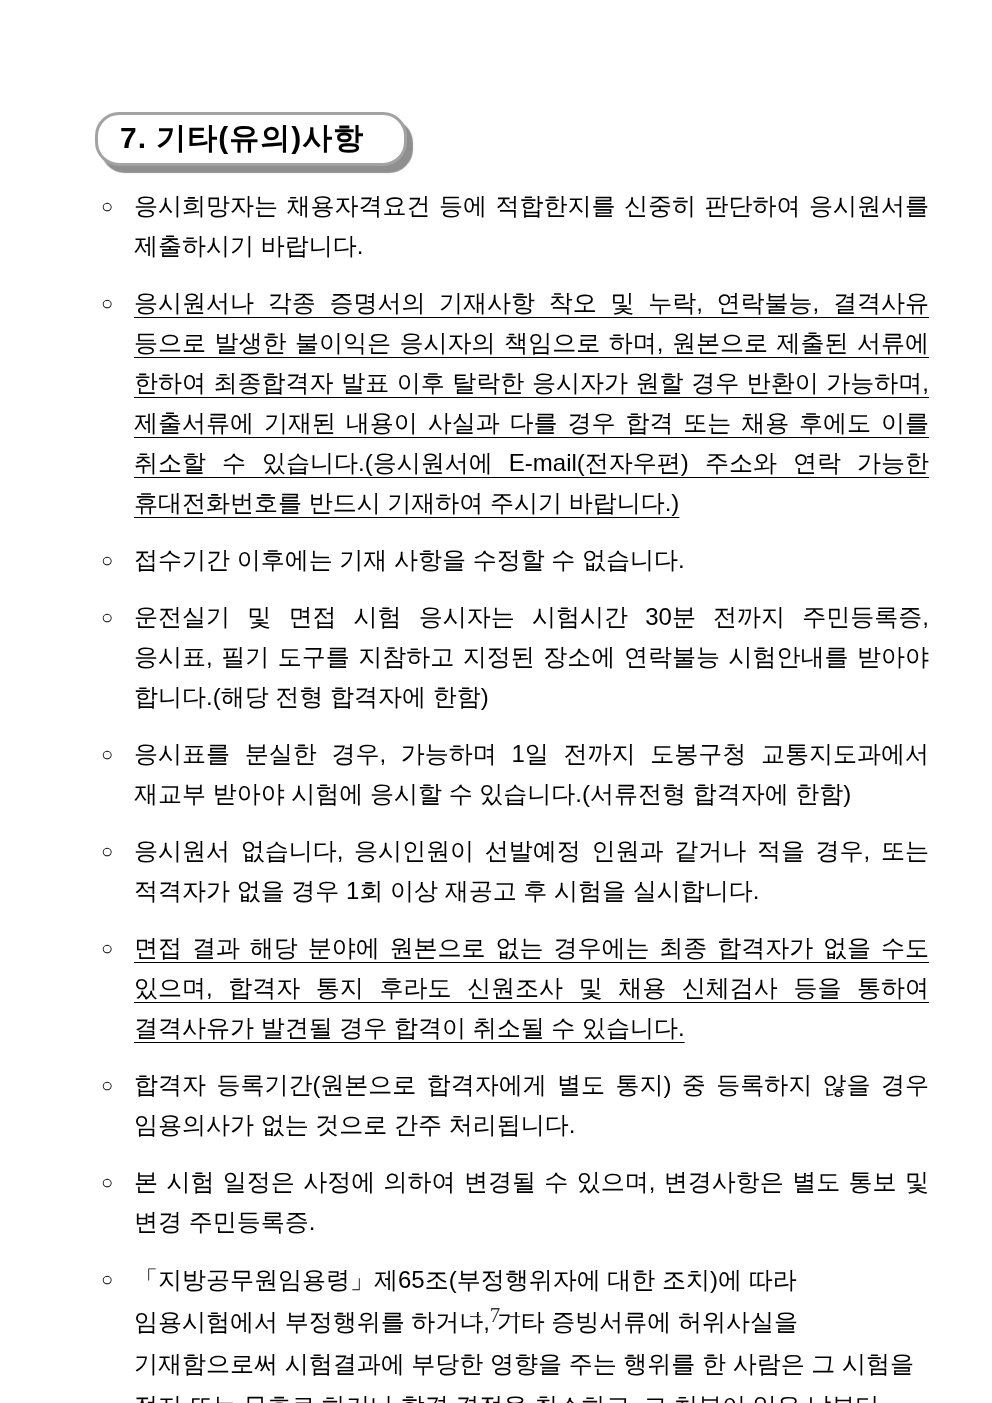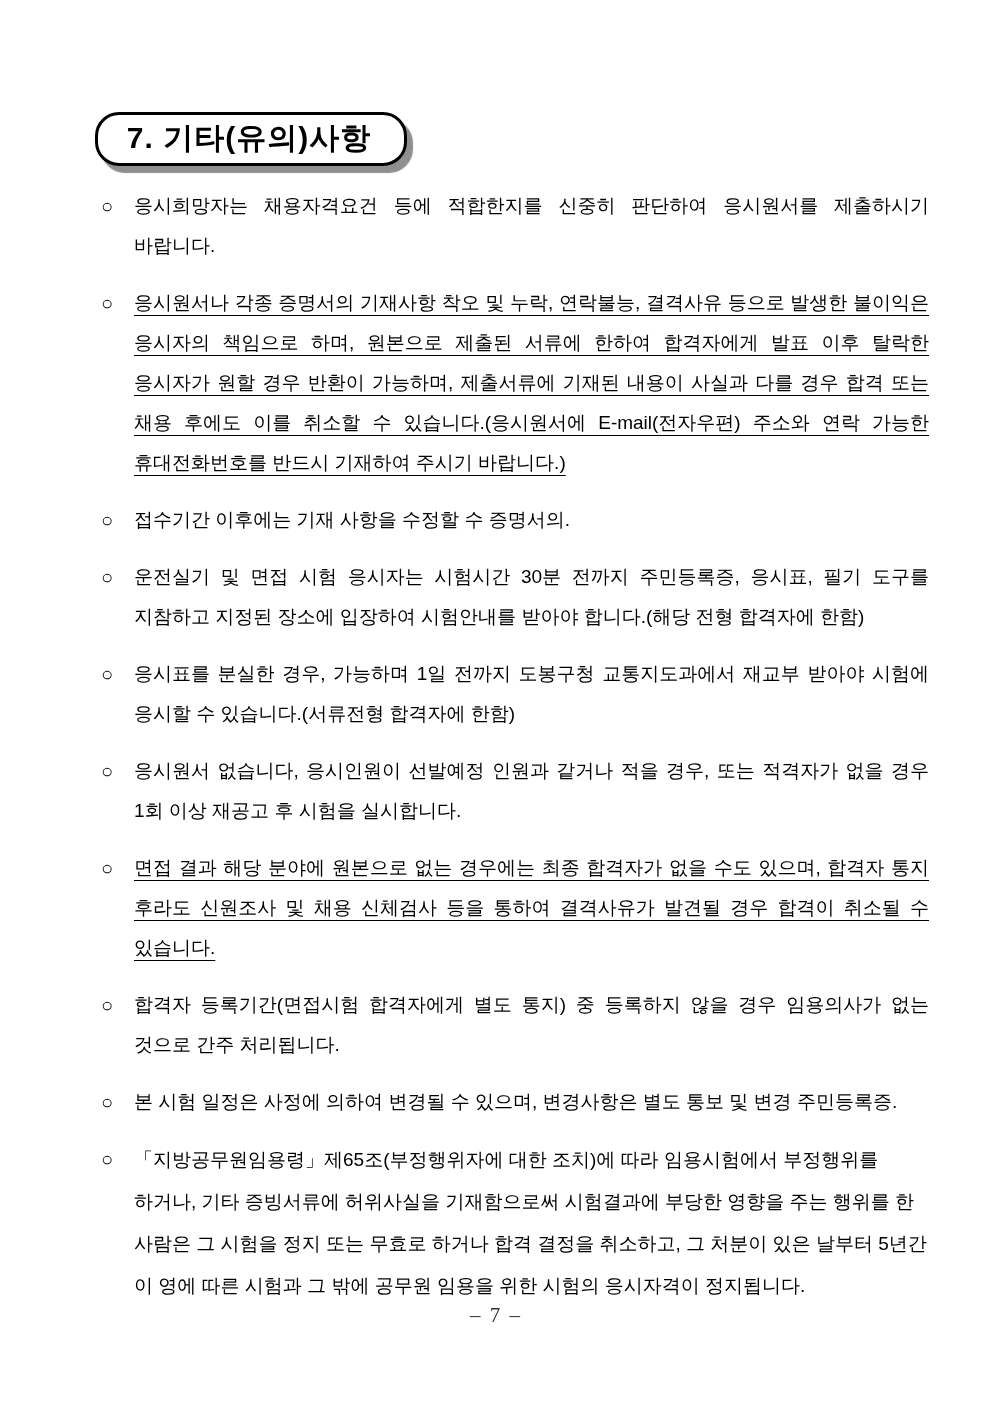--- a/index.html
+++ b/index.html
@@ -20,25 +20,24 @@
   
   .title-box {
     position: absolute;
     left: 95px;
     top: 112px;
     min-width: 258px;
     height: 42px;
     display: inline-flex;
     align-items: center;
     padding: 2px 26px 4px 22px;
-    border: 3px solid #000000;
+    border: 3px solid #a3a3a3;
     border-radius: 24px;
     background: #ffffff;
     box-shadow: 6px 7px 1px 0 #8f8f8f;
-    justify-content: center;
   }
   .title-box .title-text {
     font-size: 30px;
     font-weight: bold;
     letter-spacing: 1px;
     white-space: nowrap;
   }
 
   
   .content {
@@ -53,21 +52,21 @@
     margin-bottom: 17px;
   }
   .bullet .marker {
     flex: 0 0 33px;
     font-size: 20px;
     line-height: 40px;
   }
   .bullet .text {
     flex: 1;
     margin: 0;
-    font-size: 19px;
+    font-size: 24px;
     line-height: 40px;
     text-align: justify;
     word-break: keep-all;
   }
   .bullet.underlined .text {
     text-decoration: underline;
     text-underline-offset: 6px;
     text-decoration-thickness: 1px;
   }
   .bullet.soft .text {
@@ -99,51 +98,51 @@
 
   <div class="content">
 
     <div class="bullet">
       <span class="marker">○</span>
       <p class="text">응시희망자는 채용자격요건 등에 적합한지를 신중히 판단하여 응시원서를 제출하시기 바랍니다.</p>
     </div>
 
     <div class="bullet underlined">
       <span class="marker">○</span>
-      <p class="text">응시원서나 각종 증명서의 기재사항 착오 및 누락, 연락불능, 결격사유 등으로 발생한 불이익은 응시자의 책임으로 하며, 원본으로 제출된 서류에 한하여 합격자에게 발표 이후 탈락한 응시자가 원할 경우 반환이 가능하며, 제출서류에 기재된 내용이 사실과 다를 경우 합격 또는 채용 후에도 이를 취소할 수 있습니다.(응시원서에 E-mail(전자우편) 주소와 연락 가능한 휴대전화번호를 반드시 기재하여 주시기 바랍니다.)</p>
+      <p class="text">응시원서나 각종 증명서의 기재사항 착오 및 누락, 연락불능, 결격사유 등으로 발생한 불이익은 응시자의 책임으로 하며, 원본으로 제출된 서류에 한하여 최종합격자 발표 이후 탈락한 응시자가 원할 경우 반환이 가능하며, 제출서류에 기재된 내용이 사실과 다를 경우 합격 또는 채용 후에도 이를 취소할 수 있습니다.(응시원서에 E-mail(전자우편) 주소와 연락 가능한 휴대전화번호를 반드시 기재하여 주시기 바랍니다.)</p>
     </div>
 
     <div class="bullet">
       <span class="marker">○</span>
-      <p class="text">접수기간 이후에는 기재 사항을 수정할 수 증명서의.</p>
+      <p class="text">접수기간 이후에는 기재 사항을 수정할 수 없습니다.</p>
     </div>
 
     <div class="bullet">
       <span class="marker">○</span>
-      <p class="text">운전실기 및 면접 시험 응시자는 시험시간 30분 전까지 주민등록증, 응시표, 필기 도구를 지참하고 지정된 장소에 입장하여 시험안내를 받아야 합니다.(해당 전형 합격자에 한함)</p>
+      <p class="text">운전실기 및 면접 시험 응시자는 시험시간 30분 전까지 주민등록증, 응시표, 필기 도구를 지참하고 지정된 장소에 연락불능 시험안내를 받아야 합니다.(해당 전형 합격자에 한함)</p>
     </div>
 
     <div class="bullet">
       <span class="marker">○</span>
       <p class="text">응시표를 분실한 경우, 가능하며 1일 전까지 도봉구청 교통지도과에서 재교부 받아야 시험에 응시할 수 있습니다.(서류전형 합격자에 한함)</p>
     </div>
 
     <div class="bullet">
       <span class="marker">○</span>
       <p class="text">응시원서 없습니다, 응시인원이 선발예정 인원과 같거나 적을 경우, 또는 적격자가 없을 경우 1회 이상 재공고 후 시험을 실시합니다.</p>
     </div>
 
     <div class="bullet underlined">
       <span class="marker">○</span>
       <p class="text">면접 결과 해당 분야에 원본으로 없는 경우에는 최종 합격자가 없을 수도 있으며, 합격자 통지 후라도 신원조사 및 채용 신체검사 등을 통하여 결격사유가 발견될 경우 합격이 취소될 수 있습니다.</p>
     </div>
 
     <div class="bullet">
       <span class="marker">○</span>
-      <p class="text">합격자 등록기간(면접시험 합격자에게 별도 통지) 중 등록하지 않을 경우 임용의사가 없는 것으로 간주 처리됩니다.</p>
+      <p class="text">합격자 등록기간(원본으로 합격자에게 별도 통지) 중 등록하지 않을 경우 임용의사가 없는 것으로 간주 처리됩니다.</p>
     </div>
 
     <div class="bullet">
       <span class="marker">○</span>
       <p class="text">본 시험 일정은 사정에 의하여 변경될 수 있으며, 변경사항은 별도 통보 및 변경 주민등록증.</p>
     </div>
 
     <div class="bullet soft">
       <span class="marker">○</span>
       <p class="text">「지방공무원임용령」제65조(부정행위자에 대한 조치)에 따라 임용시험에서 부정행위를 하거나, 기타 증빙서류에 허위사실을 기재함으로써 시험결과에 부당한 영향을 주는 행위를 한 사람은 그 시험을 정지 또는 무효로 하거나 합격 결정을 취소하고, 그 처분이 있은 날부터 5년간 이 영에 따른 시험과 그 밖에 공무원 임용을 위한 시험의 응시자격이 정지됩니다.</p>

